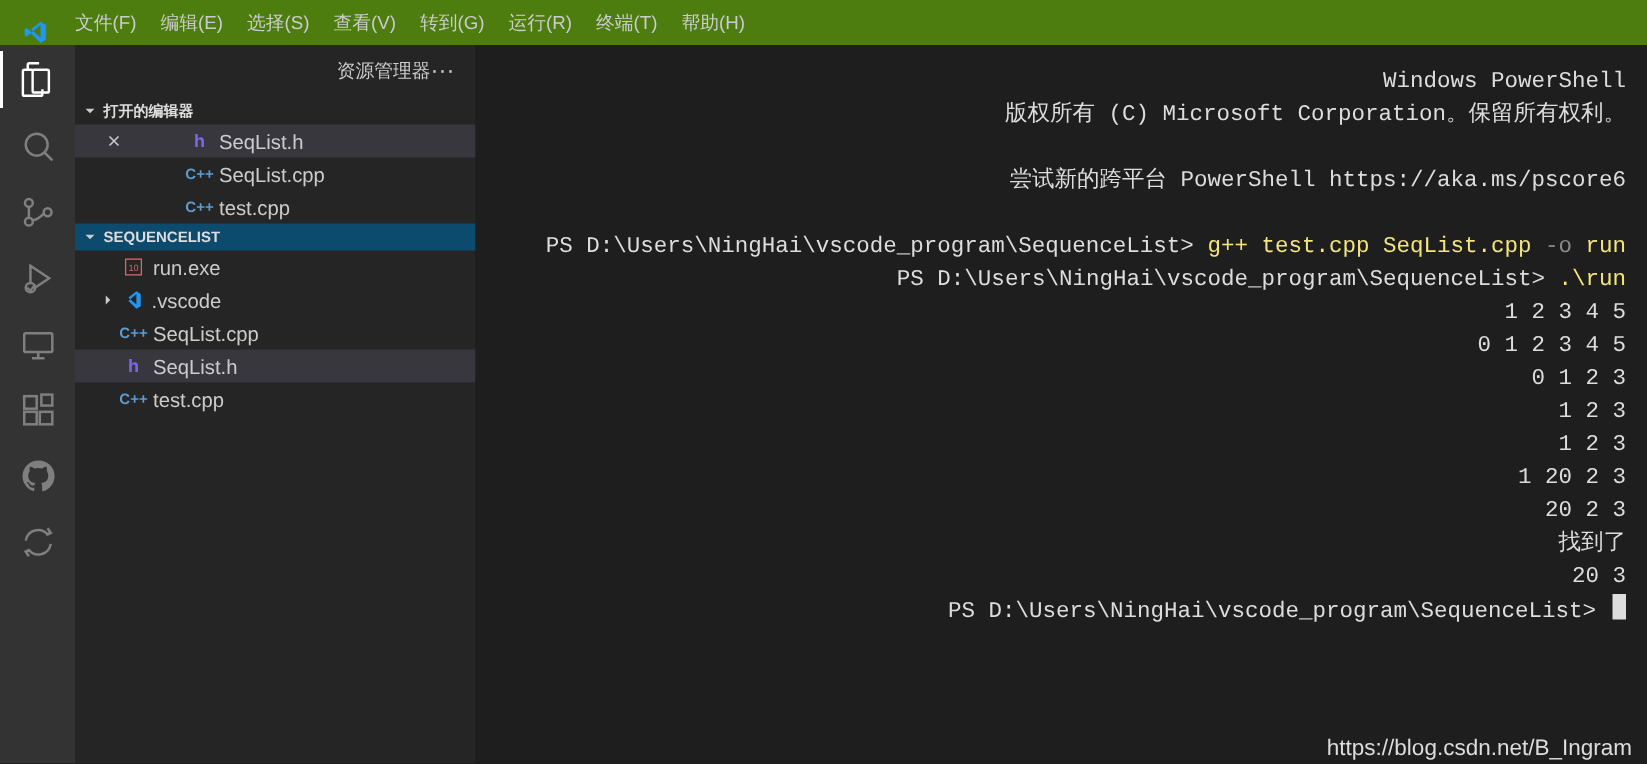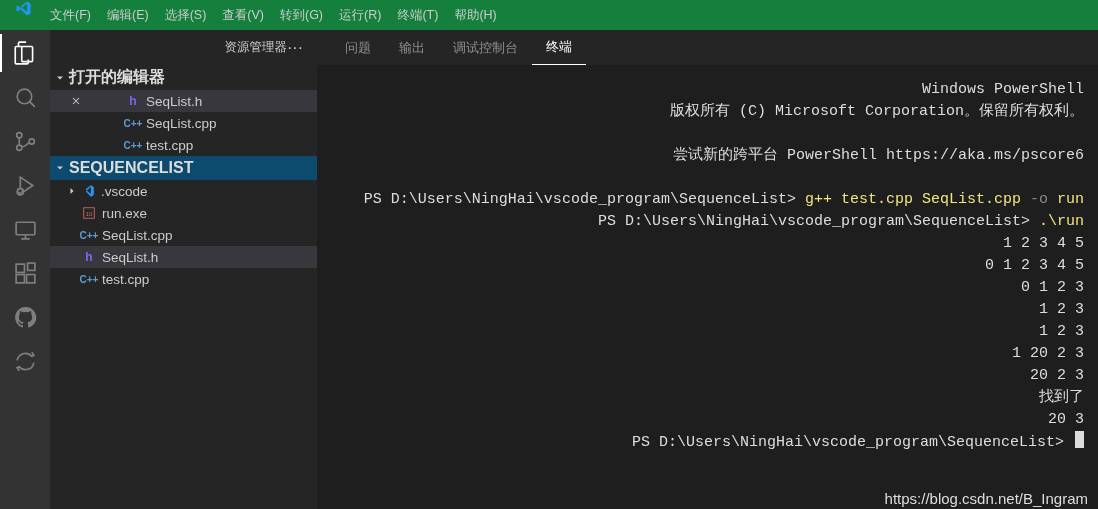--- a/index.html
+++ b/index.html
@@ -1,29 +1,29 @@
 <!DOCTYPE html>
 <html><head>
 <meta charset="utf-8">
 <style>
   * { margin:0; padding:0; box-sizing:border-box; }
   body { width:1098px; height:509px; background:#1e1e1e; font-family:"Segoe UI","Microsoft YaHei",sans-serif; font-size:13px; color:#ccc; overflow:hidden; position:relative; }
-  .menubar { height:30px; background:#15803d; display:flex; align-items:flex-start; padding-left:5px; }
+  .menubar { height:30px; background:#4d7c0f; display:flex; align-items:flex-end; padding-left:5px; }
   .menubar .logo { width:17px; height:17px; margin:0 10px; }
   .menubar .item { padding:0 8px; line-height:30px; font-size:12.5px; cursor:default; }
   .menubar .title { margin-left:auto; margin-right:4px; color:#ccc; font-size:12.5px; white-space:nowrap; overflow:hidden; }
   .shell { display:flex; height:479px; }
   .activitybar { width:50px; background:#333333; display:flex; flex-direction:column; align-items:center; padding-top:10px; gap:18px; }
   .activitybar .act { width:26px; height:26px; display:flex; align-items:center; justify-content:center; color:#7f7f7f; position:relative; }
   .activitybar .act.active { color:#fff; }
   .activitybar .act.active::before { content:""; position:absolute; left:-12px; top:-6px; bottom:-6px; width:2px; background:#fff; }
   .sidebar { width:267px; background:#252526; display:flex; flex-direction:column; }
   .sidebar-head { height:35px; display:flex; align-items:center; padding:0 14px; justify-content:flex-end; color:#ccc; font-size:12.5px;margin-left:48px; }
   .ellipsis { color:#ccc; font-size:16px; }
-  .section-head { display:flex; align-items:center; padding:2px 4px; color:#ddd; font-size:16px; font-weight:600; text-transform:none; gap:3px; }
+  .section-head { display:flex; align-items:center; padding:2px 4px; color:#ddd; font-size:10px; font-weight:600; text-transform:none; gap:3px; }
   .chev { width:12px; display:inline-flex; align-items:center; justify-content:center; }
   .tree-row { display:flex; align-items:center; height:22px; font-size:13.5px; color:#cccccc; cursor:default; }
   .tree-row.active { background:#37373d; }
   .tree-row .close { margin-left:20px; width:16px; color:#c5c5c5; }
   .tree-row .ficon { width:18px; display:inline-flex; align-items:center; justify-content:center; }
   .tree-row .flabel { margin-left:4px; }
   .indent0 .ficon { margin-left:38px; }
   .workspace-sec .section-head { background:#0c4a6e; padding:3px 2px 3px 4px; }
   .exp-row { display:flex; align-items:center; height:22px; padding-left:16px; font-size:13.5px; color:#cccccc; }
   .exp-row .chev { margin-right:1px; }
@@ -171,71 +171,65 @@
     <div class="workspace-sec">
       <div class="section-head">
         <span class="chev">
           <svg width="12" height="12" viewBox="0 0 16 16" fill="#ccc">
               <path d="M4 6l4 4 4-4z"></path>
             </svg>
         </span>
         <span>SEQUENCELIST</span>
       </div>
       <div id="workspace-tree">
+          <div class="exp-row file">
+            <span class="ficon">
+              <svg width="14" height="14" viewBox="0 0 16 16">
+                <rect x="2" y="2" width="12" height="12" fill="none" stroke="#d16969" stroke-width="1"></rect>
+                <text x="8" y="11" text-anchor="middle" font-size="7" fill="#d16969">10</text>
+              </svg>
+            </span>
+            <span class="flabel">run.exe</span>
+          </div>
           <div class="exp-row">
             <span class="chev">
               <svg width="12" height="12" viewBox="0 0 16 16" fill="#ccc">
                 <path d="M6 4l4 4-4 4z"></path>
               </svg>
             </span>
             <span class="ficon">
               <svg width="14" height="14" viewBox="0 0 24 24">
                 <path fill="#2196f3" d="M17 2l5 3v14l-5 3-9-9 2-2 7 6V5l-7 6-2-2z"></path>
               </svg>
             </span>
             <span class="flabel">.vscode</span>
           </div>
           <div class="exp-row file">
             <span class="ficon">
-              <svg width="14" height="14" viewBox="0 0 16 16">
-                <rect x="2" y="2" width="12" height="12" fill="none" stroke="#d16969" stroke-width="1"></rect>
-                <text x="8" y="11" text-anchor="middle" font-size="7" fill="#d16969">10</text>
-              </svg>
-            </span>
-            <span class="flabel">run.exe</span>
+              <span class="cpp-icon">C++</span>
+            </span>
+            <span class="flabel">SeqList.cpp</span>
+          </div>
+          <div class="exp-row file selected">
+            <span class="ficon">
+              <span class="h-icon" style="font-weight:600;font-size:12px;">h</span>
+            </span>
+            <span class="flabel">SeqList.h</span>
           </div>
           <div class="exp-row file">
             <span class="ficon">
               <span class="cpp-icon">C++</span>
             </span>
-            <span class="flabel">SeqList.cpp</span>
-          </div>
-          <div class="exp-row file selected">
-            <span class="ficon">
-              <span class="h-icon" style="font-weight:600;font-size:12px;">h</span>
-            </span>
-            <span class="flabel">SeqList.h</span>
-          </div>
-          <div class="exp-row file">
-            <span class="ficon">
-              <span class="cpp-icon">C++</span>
-            </span>
             <span class="flabel">test.cpp</span>
           </div>
         </div>
     </div>
   </div>
 
   <div class="main">
-    <div class="tabs" id="panel-tabs">
-        <div class="tab">问题</div>
-        <div class="tab">输出</div>
-        <div class="tab">调试控制台</div>
-        <div class="tab active">终端</div>
-      </div>
     <div class="terminal" id="terminal">Windows PowerShell
 版权所有 (C) Microsoft Corporation。保留所有权利。
 
 尝试新的跨平台 PowerShell https://aka.ms/pscore6
 
 PS D:\Users\NingHai\vscode_program\SequenceList&gt; <span class="term-cmd">g++ test.cpp SeqList.cpp</span><span class="term-gray"> -o </span><span class="term-cmd">run</span>
 PS D:\Users\NingHai\vscode_program\SequenceList&gt; <span class="term-cmd">.\run</span>
 1 2 3 4 5
 0 1 2 3 4 5
 0 1 2 3

